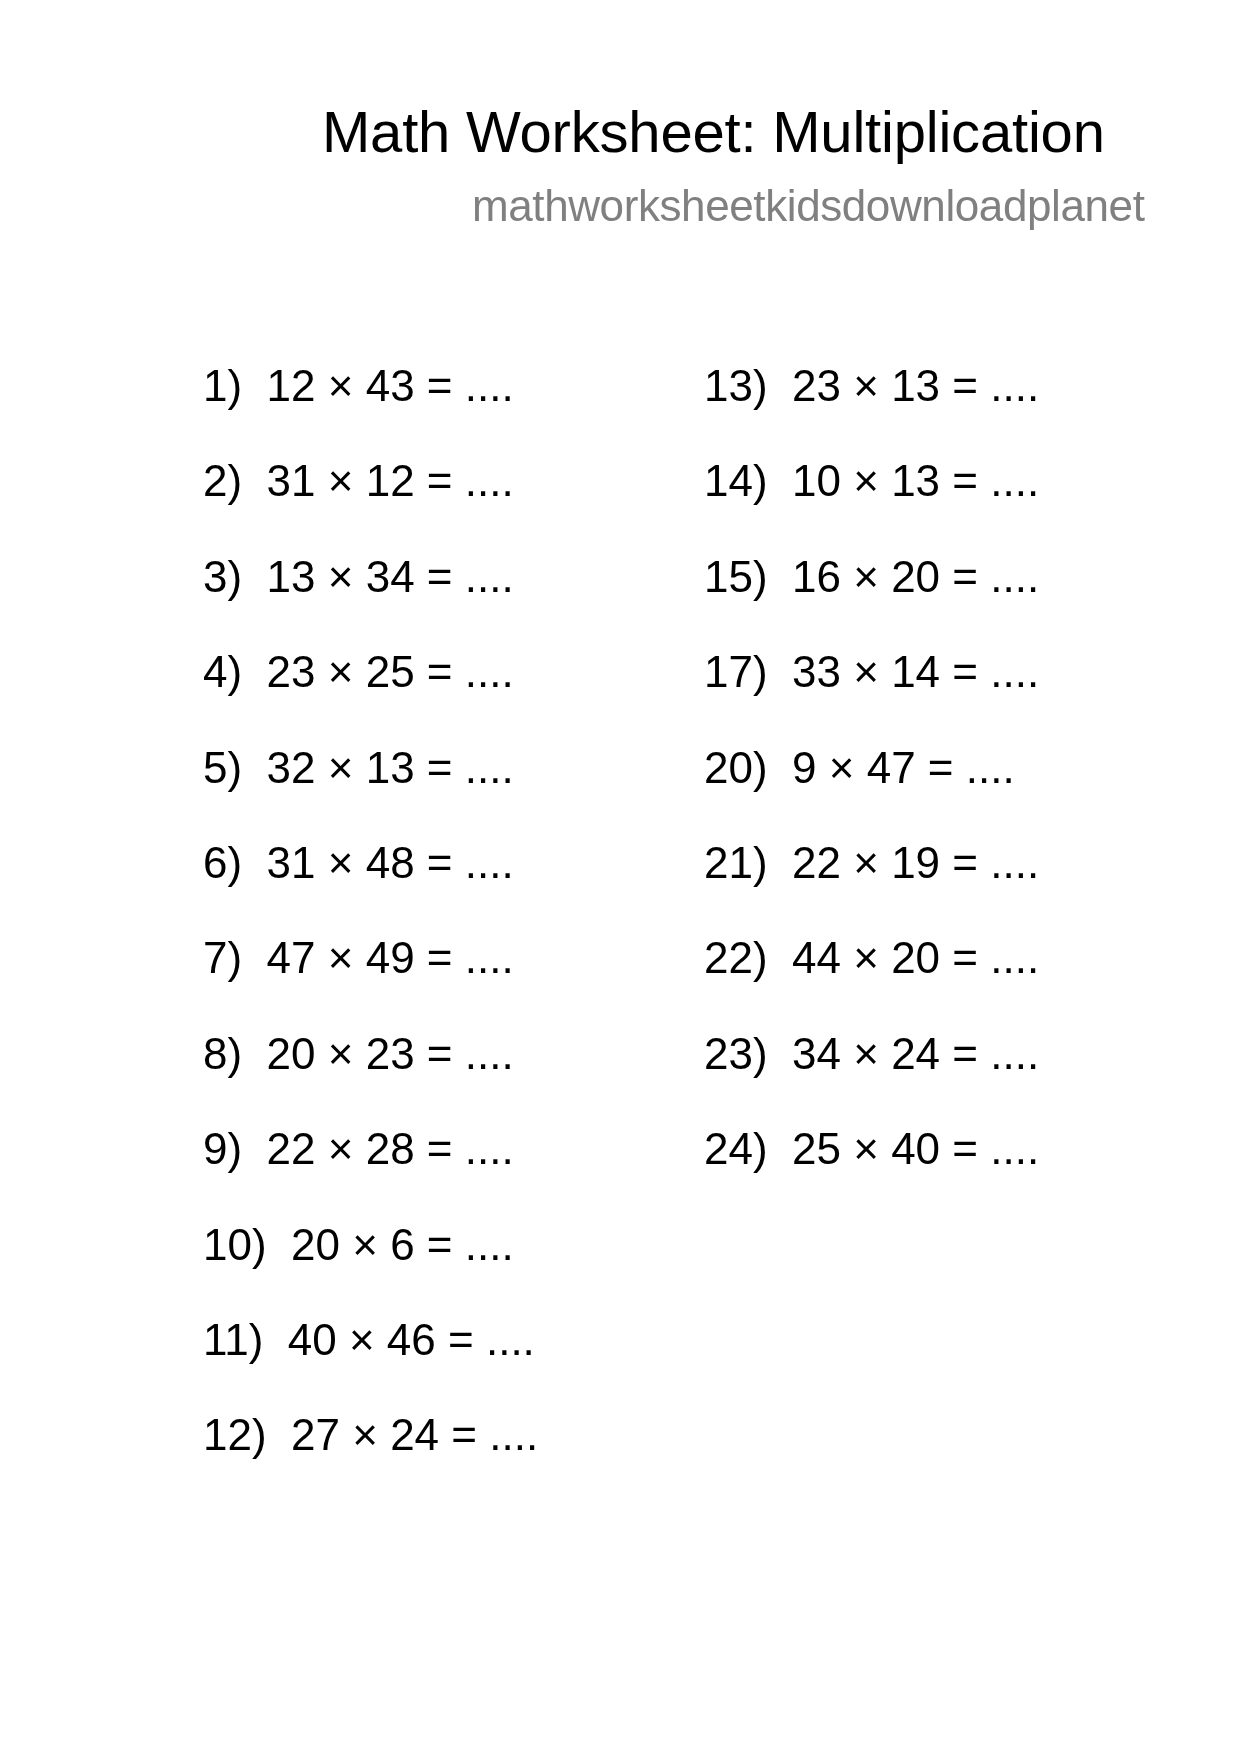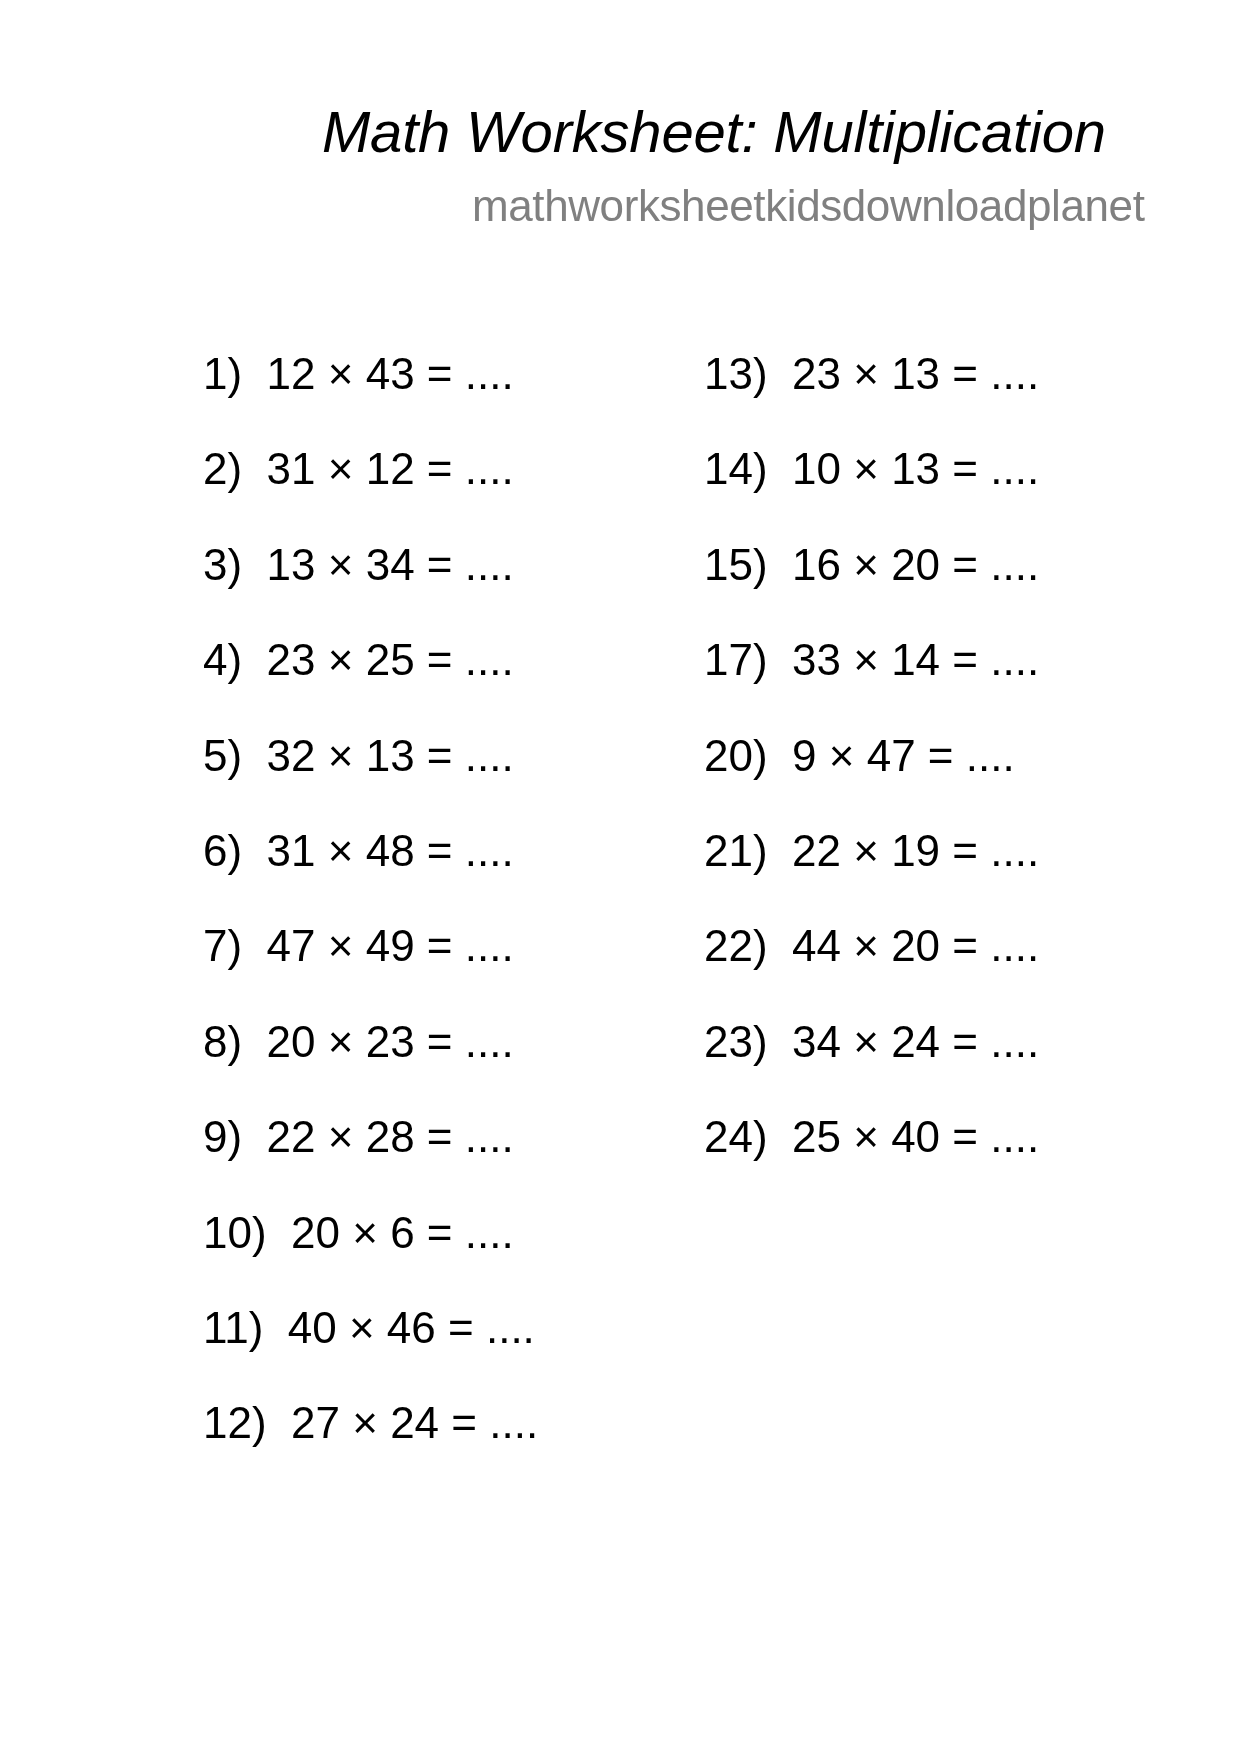--- a/index.html
+++ b/index.html
@@ -16,35 +16,34 @@
       color: #000000;
     }
     .title {
       position: absolute;
       left: 322px;
       top: 98px;
       font-size: 58px;
       line-height: 68px;
       white-space: nowrap;
       letter-spacing: -0.2px;
-      font-style: italic;
     }
     .subtitle {
       position: absolute;
       left: 472px;
       top: 180px;
       font-size: 44px;
       line-height: 52px;
       color: #808080;
       white-space: nowrap;
       letter-spacing: -0.4px;
     }
     .col {
       position: absolute;
-      top: 346px;
+      top: 358px;
     }
     .col.left { left: 203px; }
     .col.right { left: 704px; }
     .problem {
       height: 95.4px;
       font-size: 44px;
       line-height: 56px;
       white-space: pre;
     }
   </style>

